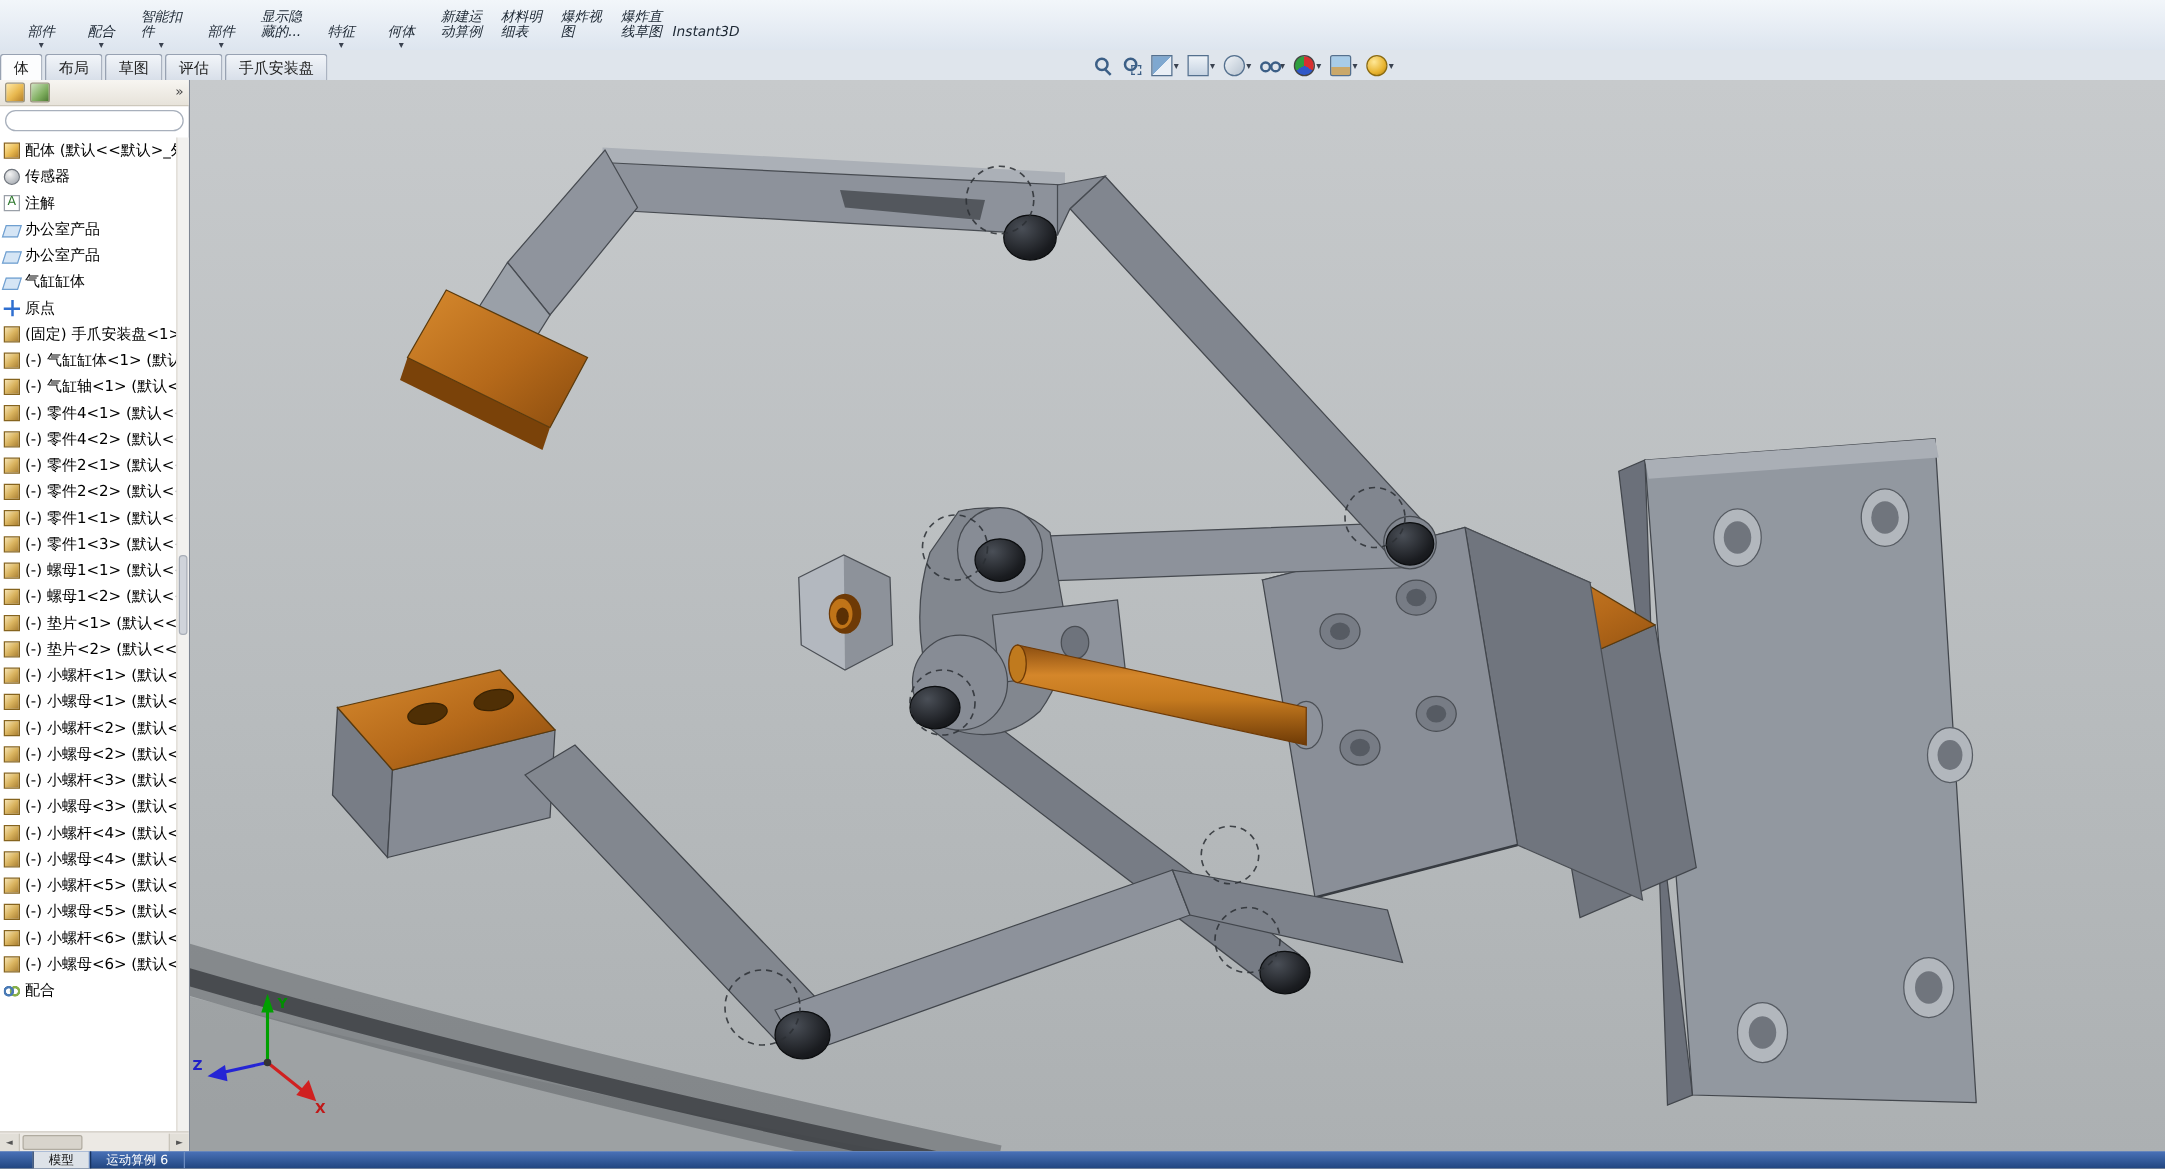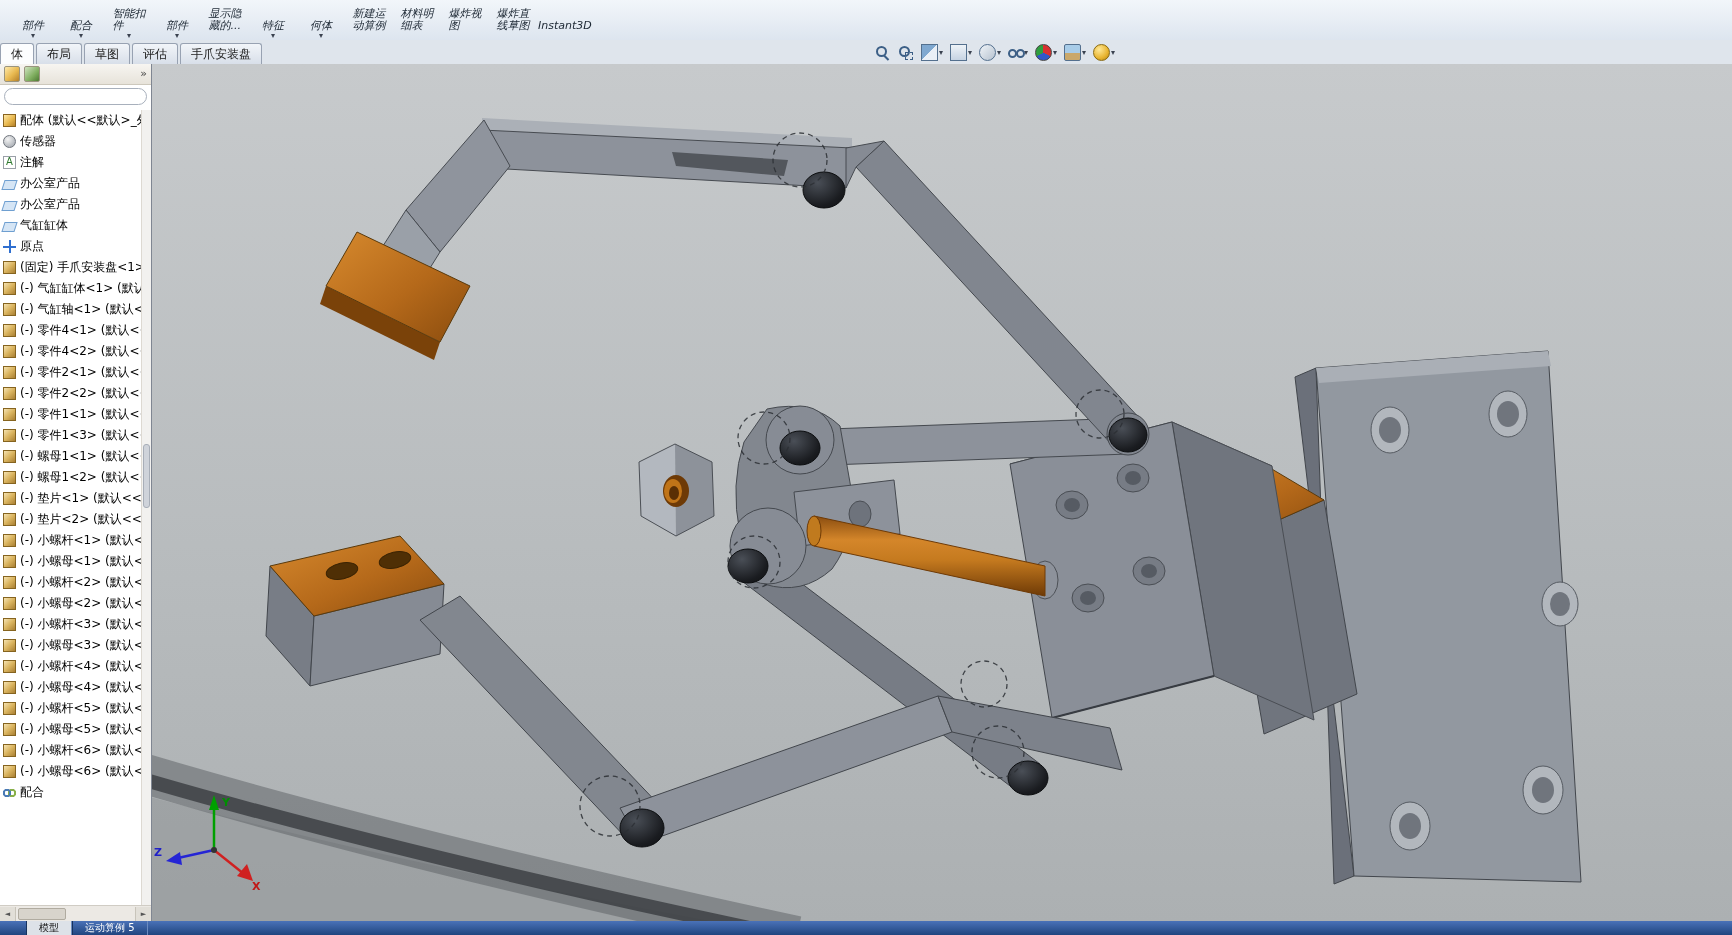--- a/index.html
+++ b/index.html
@@ -560,16 +560,16 @@
           <circle cx="62" cy="786" r="3" fill="#333"></circle>
         </g>
       </svg>
     </div>
   </div>
 
   <div class="bottombar">
 
       <div class="btab active">模型</div>
 
-      <div class="btab">运动算例 5</div>
+      <div class="btab">运动算例 6</div>
     </div>
 
 </div>
 
 </body></html>

